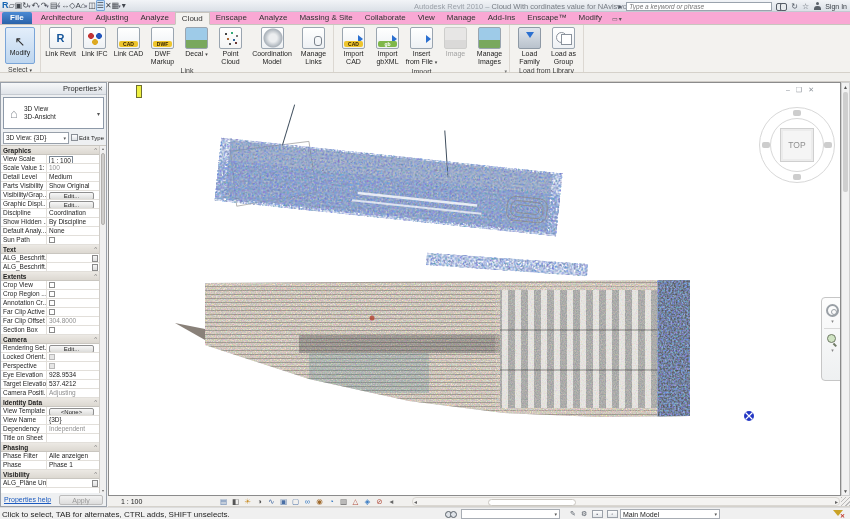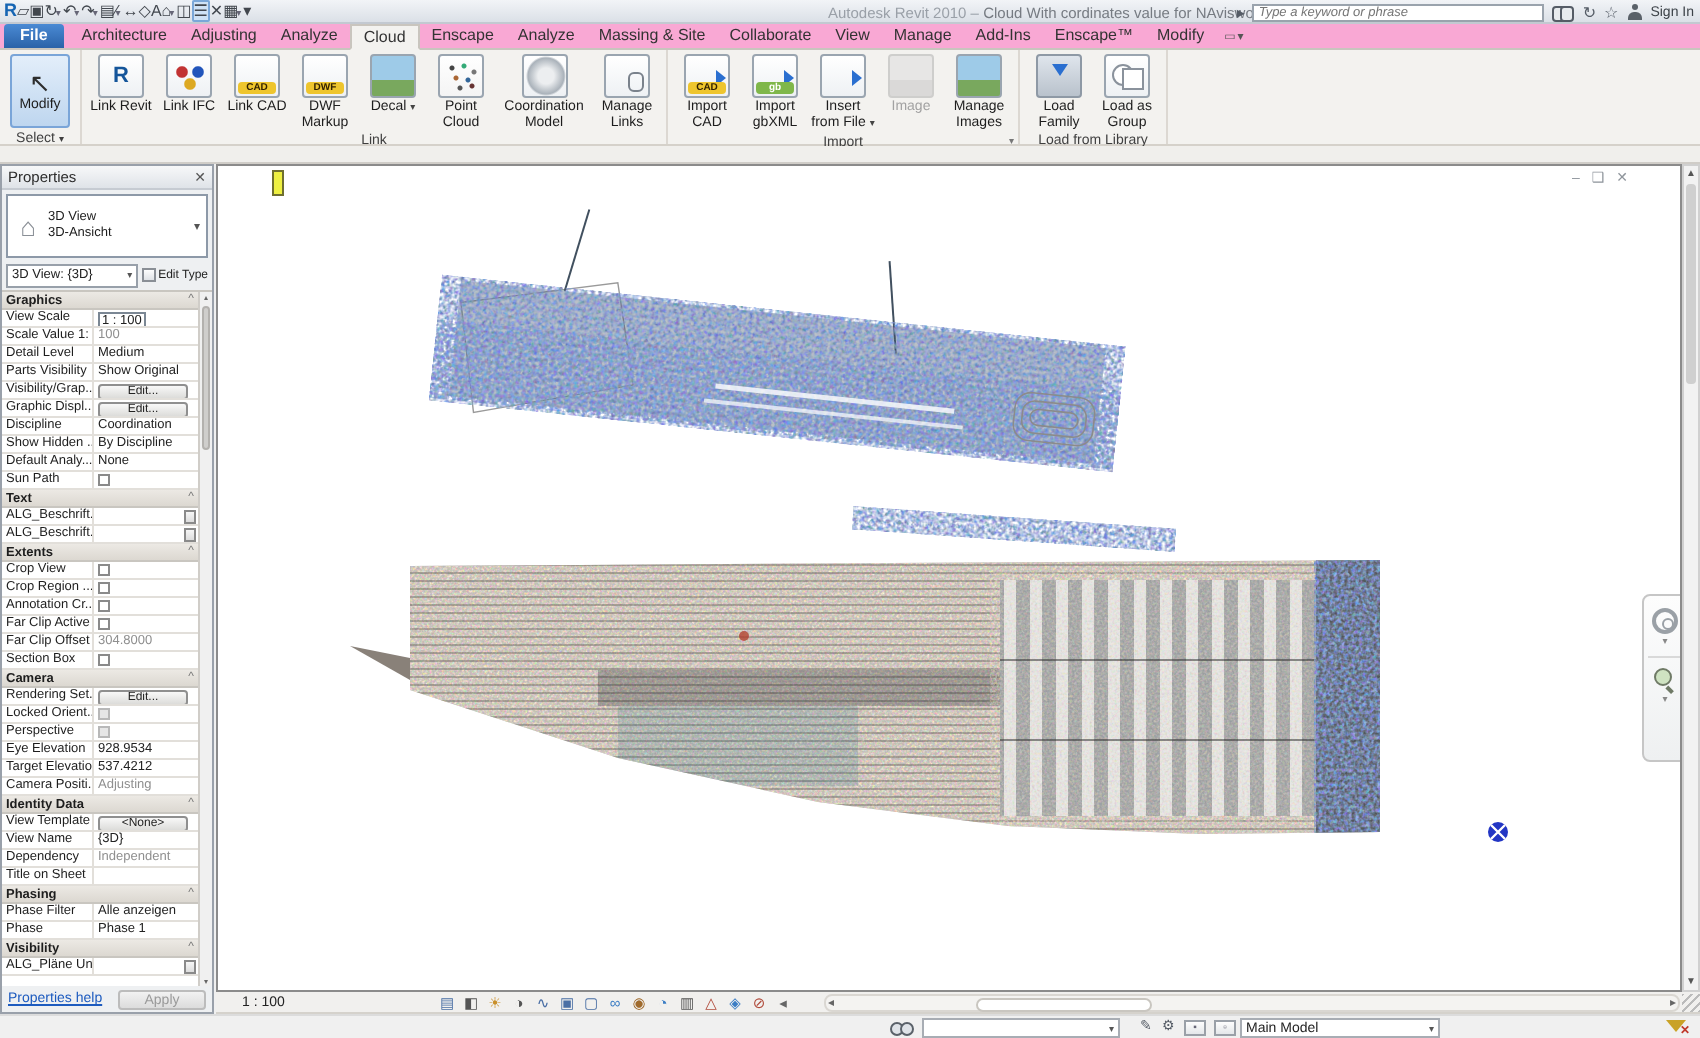--- a/index.html
+++ b/index.html
@@ -61,21 +61,21 @@
 .ic-import-cad::before,.ic-import-gbxml::before,.ic-insert-from-file::before{content:"";position:absolute;right:-3px;top:7px;border:4px solid transparent;border-left:5px solid #2a6fd0}
 .ic-load-family{background:linear-gradient(#dfe5ec,#b9c2cc);border-color:#8e99a5}
 .ic-load-family::after{content:"";position:absolute;left:7px;top:4px;border:4.5px solid transparent;border-top:6px solid #2a6fd0}
 .ic-load-as-group{background:linear-gradient(#fff,#eef1f4)}
 .ic-load-as-group::before{content:"";position:absolute;left:3px;top:4px;width:9px;height:9px;border:1.3px solid #8a929c;border-radius:50%;background:#fff}
 .ic-load-as-group::after{content:"";position:absolute;right:2px;bottom:3px;width:9px;height:9px;border:1.3px solid #8a929c;background:#fff}
 
 #optionsbar{position:absolute;left:0;top:73px;right:0;height:9px;background:#f0efec;border-bottom:1px solid #d0cdc8}
 
 #props{position:absolute;left:0;top:82px;width:107px;height:425px;background:#eef0f2;border:1px solid #99a0aa;display:flex;flex-direction:column}
-#props-header{height:12px;background:linear-gradient(#f7f8f9,#dfe3e8);border-bottom:1px solid #c6cbd2;display:flex;align-items:center;justify-content:space-between;padding:0 3px;font-size:7.5px;color:#2c2c2c}
+#props-header{height:12px;background:linear-gradient(#f7f8f9,#dfe3e8);border-bottom:1px solid #c6cbd2;display:flex;align-items:center;justify-content:flex-end;padding:0 3px;font-size:7.5px;color:#2c2c2c}
 #props-header .x{color:#555;font-size:7px}
 .typebox{margin:2px 2px 1px;border:1px solid #8d99a8;background:#fff;height:32px;display:flex;align-items:center}
 .typebox .house{width:20px;text-align:center;font-size:13px;color:#8a8f96}
 .typebox .tlines{flex:1;font-size:6.5px;line-height:8px;color:#1d1d1d}
 .typebox .tarrow{width:9px;font-size:6px;color:#555;text-align:center}
 .selrow{display:flex;align-items:center;height:15px;padding:0 2px;gap:2px}
 .inst-sel{flex:1;height:12px;border:1px solid #98a0aa;background:#fff;display:flex;align-items:center;font-size:6.5px;padding:0 2px}
 .inst-sel .a{margin-left:auto;font-size:5px;color:#555}
 .etbtn{display:flex;align-items:center;gap:1px;font-size:6px;color:#222}
 .etbtn .sq{width:7px;height:7px;border:1px solid #8a8f96;background:linear-gradient(#fdfdfd,#dfe2e6)}
@@ -510,20 +510,27 @@
           <circle cx="640" cy="333" r="5" fill="#2336c4"></circle>
           <path d="M636.5,329.5 l7,7 M643.5,329.5 l-7,7" stroke="#ffffff" stroke-width="1.2"></path>
         </g>
       </svg>
       <span class="ytag"></span>
       <span class="winctl">
         <span>–</span>
         <span>❑</span>
         <span>✕</span>
       </span>
+      <span class="viewcube">
+        <span class="vc-orn vc-n"></span>
+        <span class="vc-orn vc-s"></span>
+        <span class="vc-orn vc-w"></span>
+        <span class="vc-orn vc-e"></span>
+        <span class="vc-face">TOP</span>
+      </span>
       <span class="navbar">
         <span class="nav-wheel"></span>
         <span class="nav-dd">▾</span>
         <span class="nav-sep"></span>
         <span class="nav-zoom"></span>
         <span class="nav-dd">▾</span>
       </span>
     </div>
     <div id="vscroll">
       <span class="va" style="top:0">▲</span>
@@ -552,20 +559,21 @@
       <span id="hscroll">
         <span class="ha" style="left:1px">◂</span>
         <span class="hthumb"></span>
         <span class="ha" style="right:1px">▸</span>
       </span>
       <span class="grip"></span>
     </div>
   </div>
 
   <div id="statusbar">
+    <span class="hint">Click to select, TAB for alternates, CTRL adds, SHIFT unselects.</span>
     <span class="sb-glasses"></span>
     <span class="sbsel" style="left:461px;width:99px">
         <span></span>
         <span class="a">▾</span>
       </span>
     <span class="sb-ic" style="left:570px">✎</span>
     <span class="sb-ic" style="left:581px">⚙</span>
     <span class="sb-box" style="left:592px">▪</span>
     <span class="sb-box" style="left:607px">▫</span>
     <span class="sbsel" style="left:620px;width:100px">

